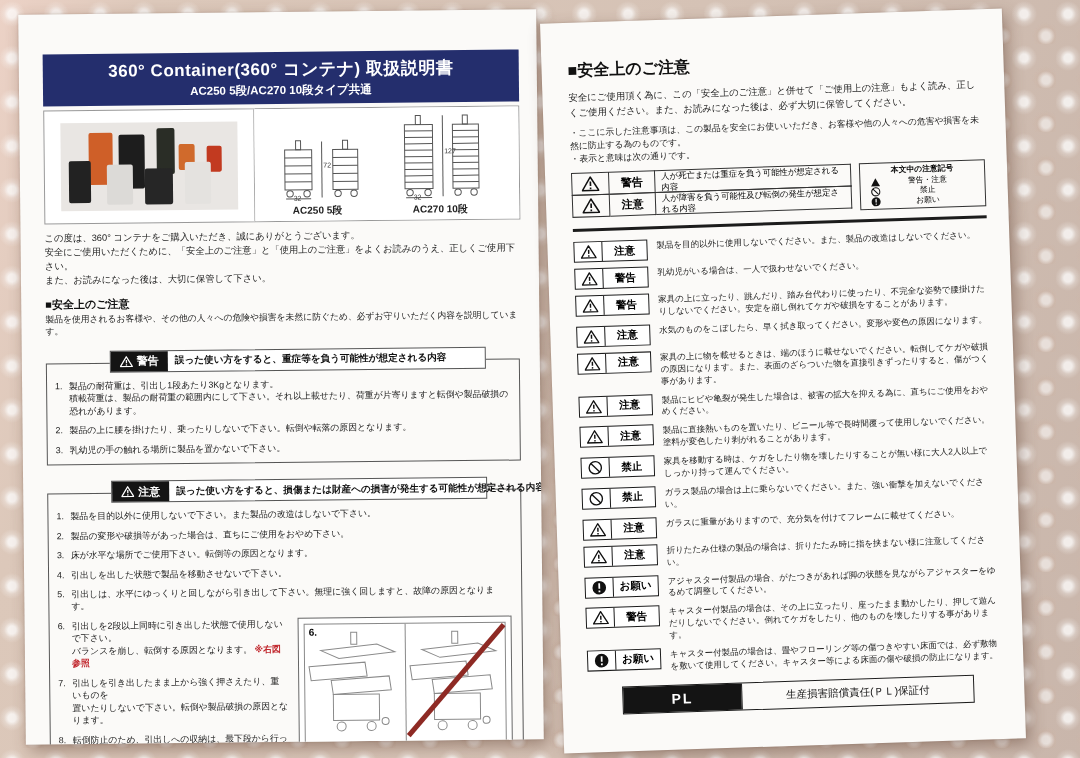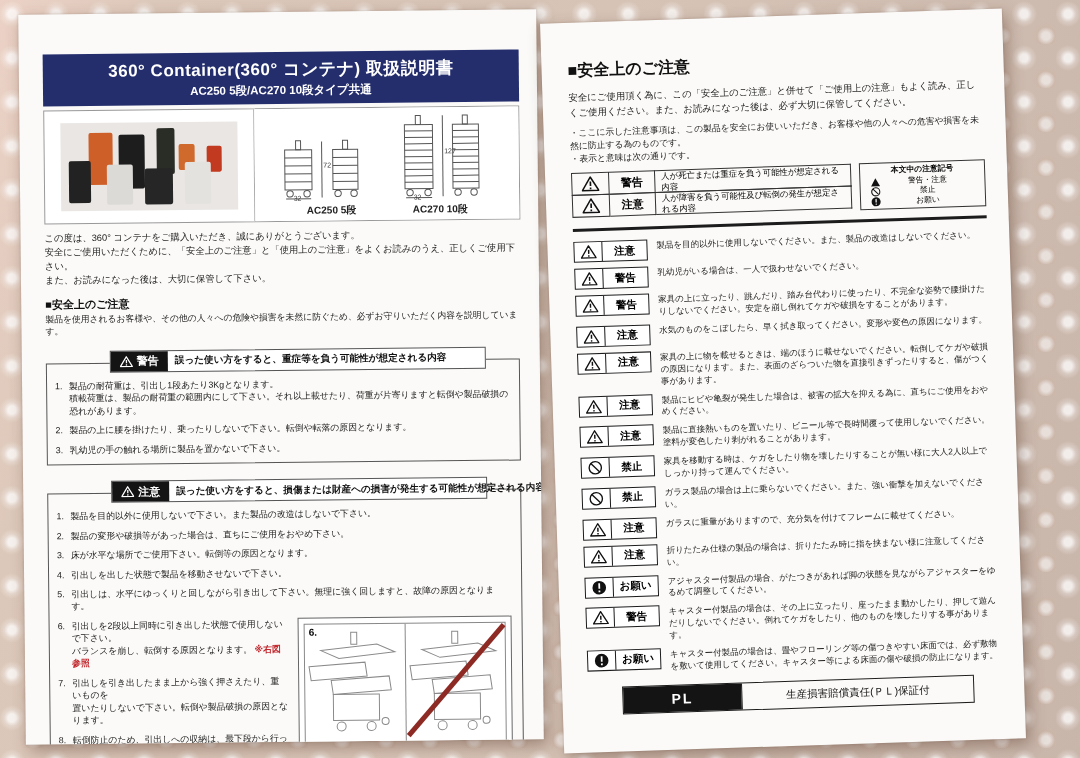--- a/index.html
+++ b/index.html
@@ -167,21 +167,21 @@
           <line x1="198" y1="72.6" x2="224" y2="72.6"></line>
           <circle cx="203" cy="83" r="3.2"></circle>
             <circle cx="219" cy="83" r="3.2"></circle>
           <line x1="151" y1="88" x2="177" y2="88"></line>
         </g>
       </svg>
       <span class="dg-dim" style="left:69px;top:53px;">72</span>
       <span class="dg-dim" style="left:39px;top:86px;">32</span>
       <span class="dg-dim" style="left:190px;top:40px;">127</span>
       <span class="dg-dim" style="left:159px;top:86px;">32</span>
-      <span class="dg-label" style="left:52px;top:95px;text-align:right;">AC250 5段</span>
+      <span class="dg-label" style="left:38px;top:95px;text-align:right;">AC250 5段</span>
       <span class="dg-label" style="left:158px;top:95px;">AC270 10段</span>
     </div>
   </div>
 
   <div class="lp-intro">
     <div>この度は、360° コンテナをご購入いただき、誠にありがとうございます。</div>
     <div>安全にご使用いただくために、「安全上のご注意」と「使用上のご注意」をよくお読みのうえ、正しくご使用下さい。</div>
     <div>また、お読みになった後は、大切に保管して下さい。</div>
   </div>
 

